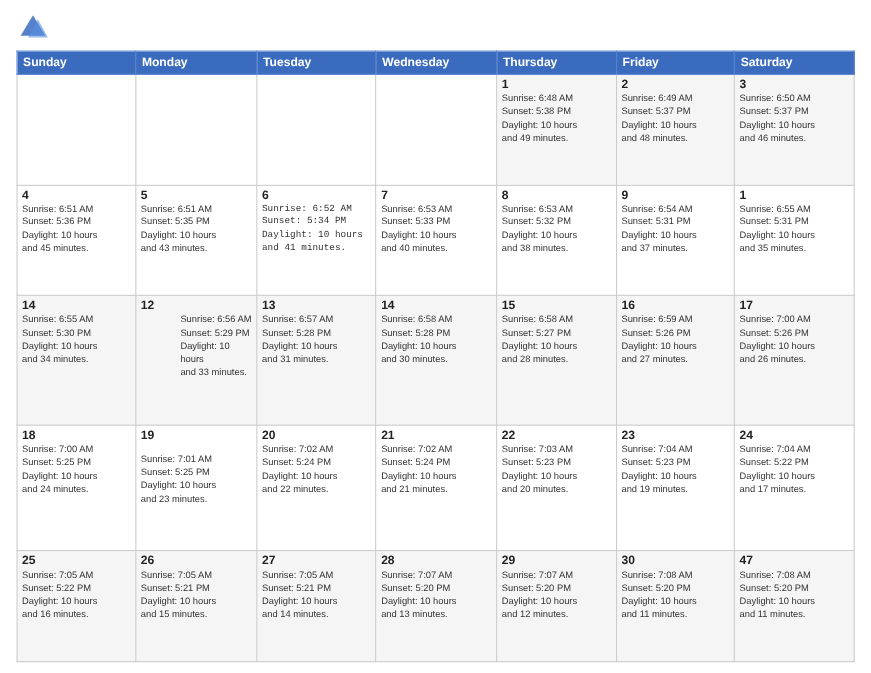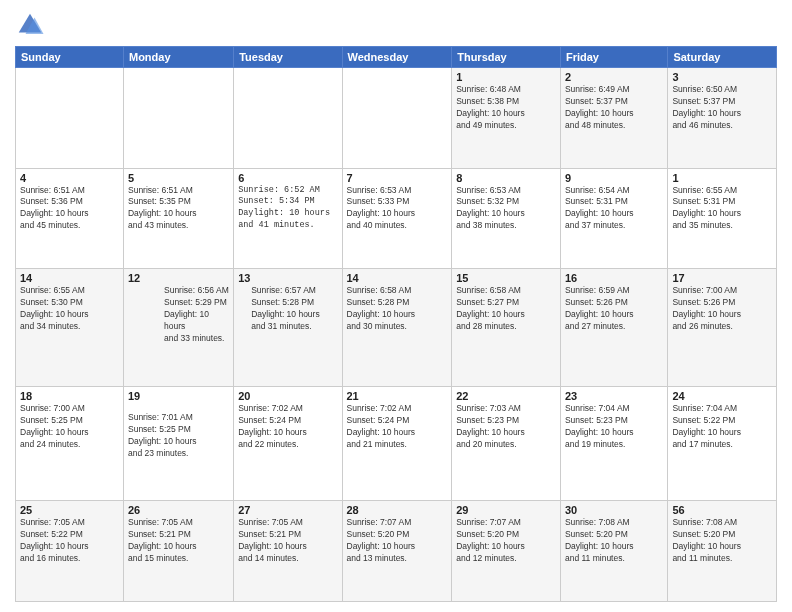--- a/index.html
+++ b/index.html
@@ -220,21 +220,21 @@
           </td>
           <td>
             <span class="day-number">12</span>
             <div class="day-info" style="white-space: pre-line; margin-left: 36px;">Sunrise: 6:56 AM
 Sunset: 5:29 PM
 Daylight: 10 hours
 and 33 minutes.</div>
           </td>
           <td>
             <span class="day-number">13</span>
-            <div class="day-info" style="white-space: pre-line; margin-left: 13px;">Sunrise: 6:57 AM
+            <div class="day-info" style="white-space: pre-line;">Sunrise: 6:57 AM
 Sunset: 5:28 PM
 Daylight: 10 hours
 and 31 minutes.</div>
           </td>
           <td>
             <span class="day-number">14</span>
             <div class="day-info" style="white-space: pre-line;">Sunrise: 6:58 AM
 Sunset: 5:28 PM
 Daylight: 10 hours
 and 30 minutes.</div>
@@ -349,21 +349,21 @@
 and 12 minutes.</div>
           </td>
           <td>
             <span class="day-number">30</span>
             <div class="day-info" style="white-space: pre-line;">Sunrise: 7:08 AM
 Sunset: 5:20 PM
 Daylight: 10 hours
 and 11 minutes.</div>
           </td>
           <td>
-            <span class="day-number">56</span>
+            <span class="day-number">47</span>
             <div class="day-info" style="white-space: pre-line;">Sunrise: 7:08 AM
 Sunset: 5:20 PM
 Daylight: 10 hours
 and 11 minutes.</div>
           </td>
         </tr>
       </tbody>
   </table>
 </div>
 

